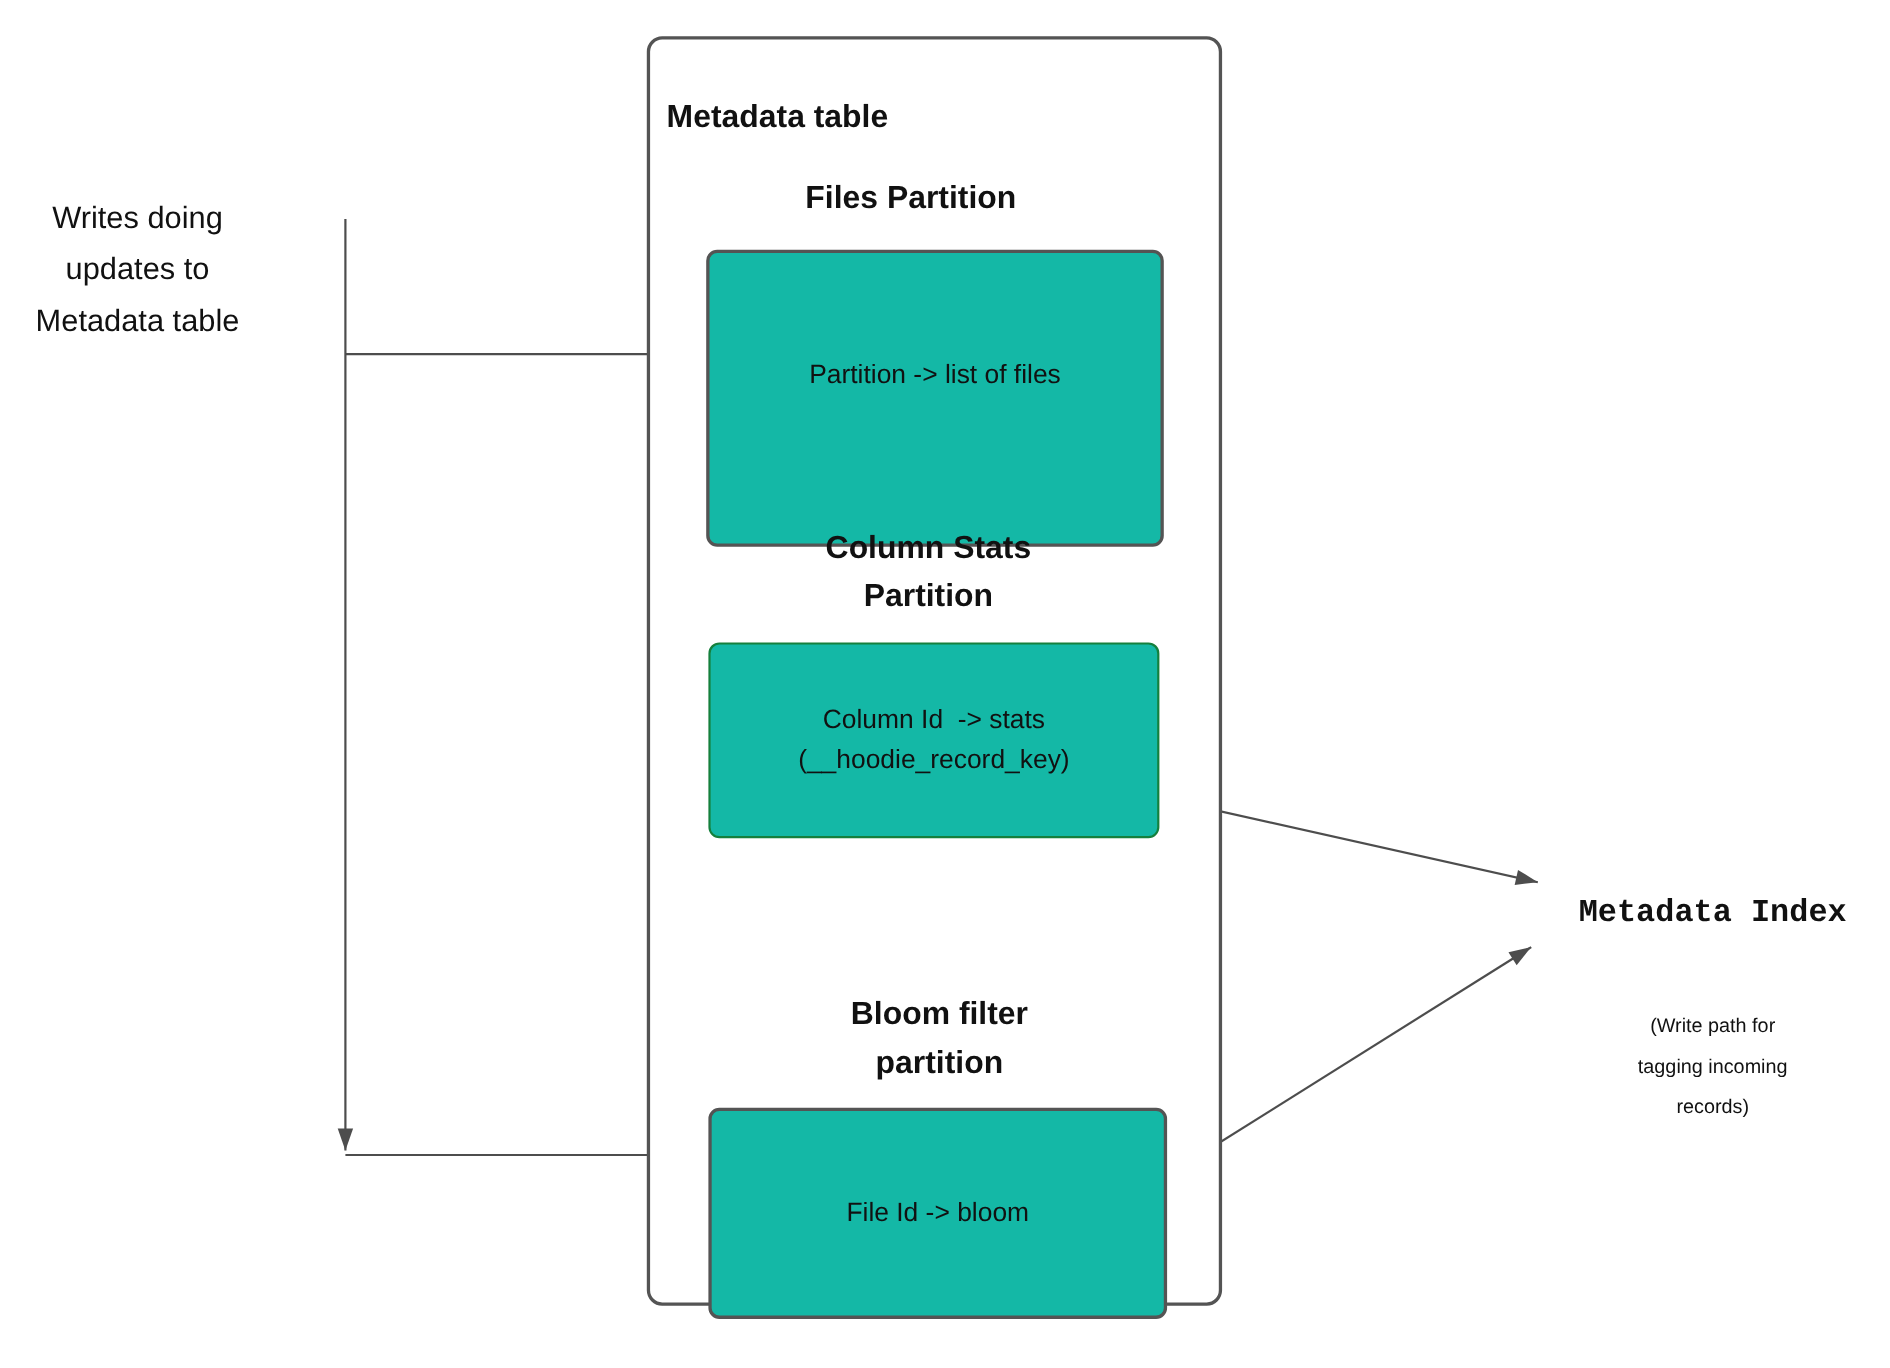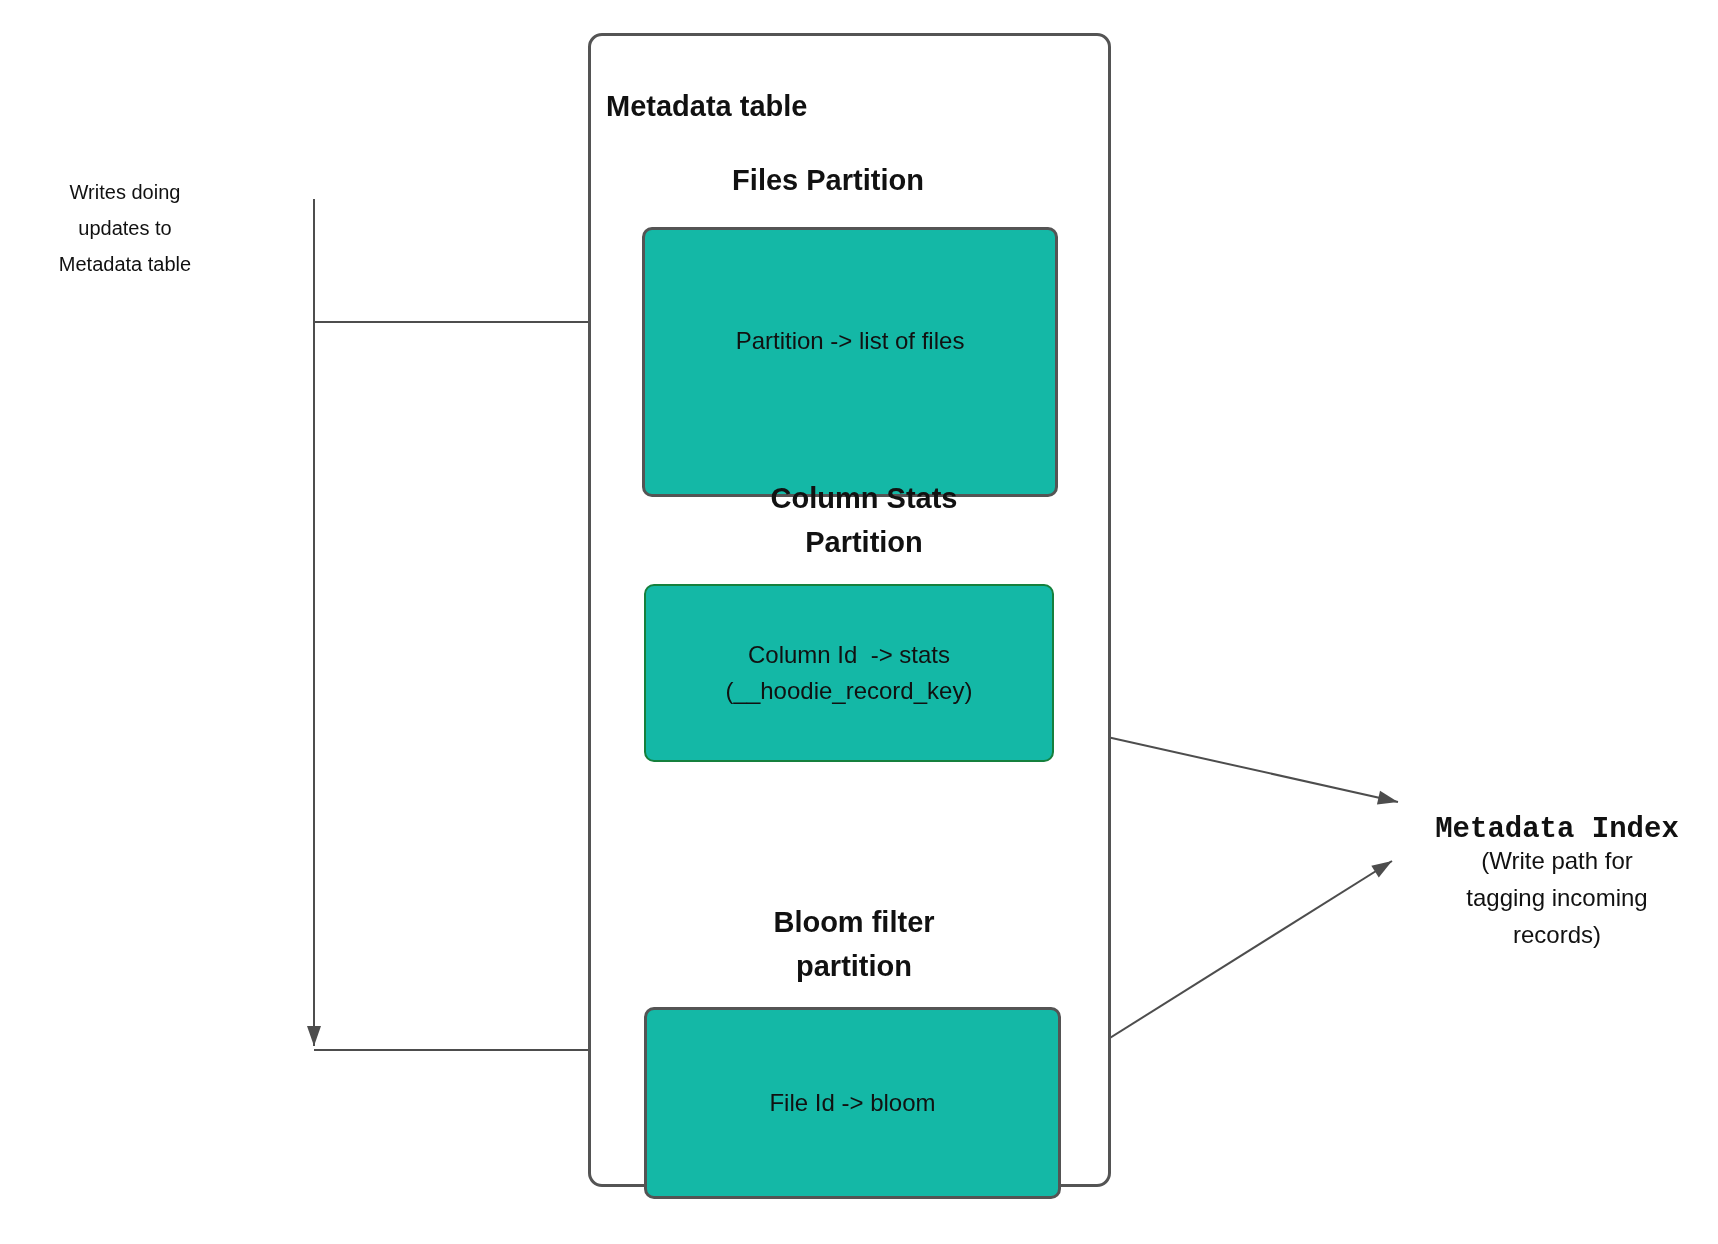--- a/index.html
+++ b/index.html
@@ -33,38 +33,38 @@
     font-weight:bold;font-size:29px;line-height:36px;
   }
   .part-box{
     border:3px solid #545454;border-radius:10px;
     background:#14b8a6;
     display:flex;align-items:center;justify-content:center;
   }
   #files-heading{left:620px;top:158px;width:416px;}
   #files-box{left:642px;top:227px;width:410px;height:180px;padding-bottom:42px;box-sizing:content-box;}
   #files-box{height:138px;padding-top:42px;padding-bottom:84px;}
-  #stats-heading{left:656px;top:476px;width:416px;}
+  #stats-heading{left:636px;top:476px;width:416px;}
   #stats-box{
     left:644px;top:584px;width:406px;height:174px;
     border:2px solid #15803d;
   }
   #bloom-heading{left:646px;top:900px;width:416px;}
   #bloom-box{left:644px;top:1007px;width:411px;height:186px;}
   #left-note{
     left:5px;top:174px;width:240px;
-    font-size:20px;line-height:36px;
+    font-size:28px;line-height:47px;
   }
   #metadata-index-title{
     left:1397px;top:809px;width:320px;
     font-weight:bold;font-size:29px;line-height:42px;font-family:Liberation Mono, monospace;
   }
   #metadata-index-subtitle{
-    left:1397px;top:842px;width:320px;
-    font-size:24px;line-height:37px;
+    left:1397px;top:914px;width:320px;
+    font-size:18px;line-height:37px;
   }
   #connector-layer{left:0;top:0;width:1718px;height:1244px;pointer-events:none;}
 </style>
 </head>
 <body>
 
 <div id="canvas">
 
   <svg id="connector-layer" class="abs" viewBox="0 0 1718 1244" xmlns="http://www.w3.org/2000/svg">
     <defs>

